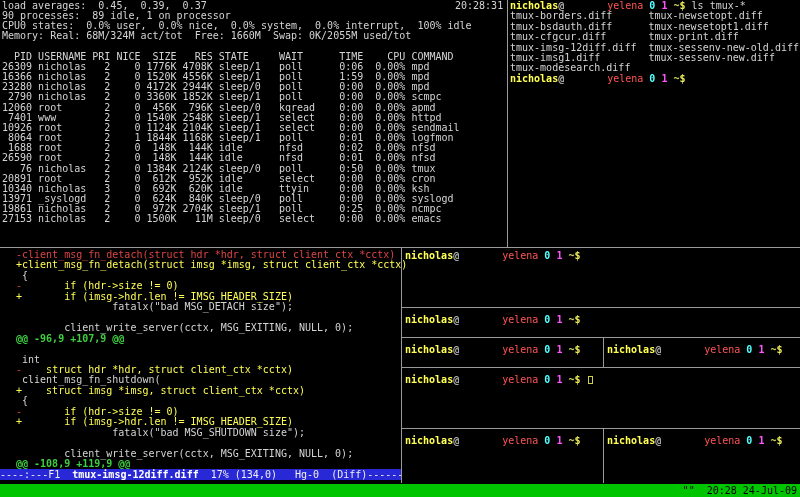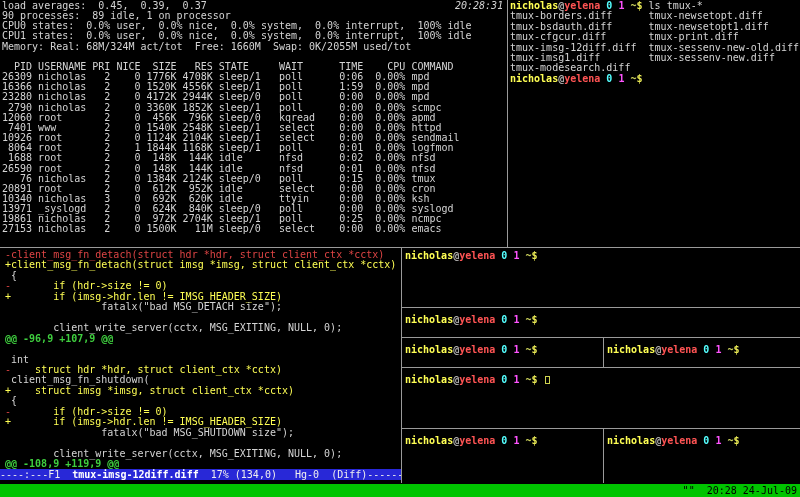--- a/index.html
+++ b/index.html
@@ -8,40 +8,40 @@
     --magenta:#ff54ff; --green:#3fcf3f; --olive:#c8cf5a; --gold:#e8e854;
     --gray:#b4b4b4; --mlblue:#2828d7; --stgreen:#00c400; --stdkgreen:#00cc00;
   }
   *{box-sizing:border-box;}
   html,body{margin:0;padding:0;background:#111;}
   .screen{position:relative;width:800px;height:497px;background:var(--bg);
     font-family:"DejaVu Sans Mono","Liberation Mono",monospace;
     font-size:10px;color:var(--fg);overflow:hidden;}
   .abs{position:absolute;}
   .row{white-space:pre;height:auto;}
-  pre,.txt{margin:0;white-space:pre;font-style:italic;}
+  pre,.txt{margin:0;white-space:pre;}
   .pane{overflow:hidden;}
   .c-y{color:var(--yellow);font-weight:bold;}
   .c-at{color:var(--gray);font-weight:bold;}
-  .c-r{color:var(--red);font-weight:bold;}
+  .c-r{color:var(--red);font-weight:normal;padding-left:43px;}
   .c-c{color:var(--cyan);font-weight:bold;}
   .c-m{color:var(--magenta);font-weight:bold;}
   .c-t{color:var(--olive);font-weight:bold;}
   .c-d{color:var(--gold);font-weight:bold;}
   .c-fg{color:var(--fg);}
   .e-rem{color:var(--dimred);}
   .e-add{color:var(--yellow);font-weight:normal;}
   .e-ctx{color:var(--fg);}
   .e-hunk{color:var(--green);font-weight:bold;}
   .vline{width:1px;background:var(--border);}
   .hline{height:1px;background:var(--border);}
   #pane-top{left:2px;top:1px;width:503px;height:245px;line-height:10.15px;}
   #top-clock{left:455px;top:1px;line-height:10.15px;}
   #pane-ls{left:510px;top:1px;width:289px;height:245px;line-height:10.4px;}
-  #pane-emacs{left:5px;top:250px;width:400px;height:220px;line-height:10.45px;}
+  #pane-emacs{left:16px;top:250px;width:400px;height:220px;line-height:10.45px;}
   #emacs-modeline{left:0;top:469px;width:401px;height:11px;background:var(--mlblue);
     color:#efefef;line-height:11px;white-space:pre;overflow:hidden;}
   #emacs-modeline .mfile{font-weight:bold;color:#ffffff;}
   .shellpane{line-height:10.4px;white-space:pre;}
   #pane-a{left:405px;top:251px;width:393px;}
   #pane-b{left:405px;top:315px;width:393px;}
   #pane-c{left:405px;top:345px;width:196px;}
   #pane-d{left:607px;top:345px;width:191px;}
   #pane-e{left:405px;top:375px;width:393px;}
   #pane-f{left:405px;top:436px;width:196px;}
@@ -54,35 +54,34 @@
 </style>
 </head>
 <body>
 
 <div class="screen">
 
   <div class="abs pane" id="pane-top">
       <div class="row">load averages:  0.45,  0.39,  0.37</div>
       <div class="row">90 processes:  89 idle, 1 on processor</div>
       <div class="row">CPU0 states:  0.0% user,  0.0% nice,  0.0% system,  0.0% interrupt,  100% idle</div>
-      <div class="row">CPU1 states:  0.0% user,  0.0% nice,  0.0% system,  0.0% interrupt,  100% idle</div>
       <div class="row">Memory: Real: 68M/324M act/tot  Free: 1660M  Swap: 0K/2055M used/tot</div>
       <div class="row">&nbsp;</div>
       <div class="row">  PID USERNAME PRI NICE  SIZE   RES STATE     WAIT      TIME    CPU COMMAND</div>
       <div class="row">26309 nicholas   2    0 1776K 4708K sleep/1   poll      0:06  0.00% mpd</div>
       <div class="row">16366 nicholas   2    0 1520K 4556K sleep/1   poll      1:59  0.00% mpd</div>
       <div class="row">23280 nicholas   2    0 4172K 2944K sleep/0   poll      0:00  0.00% mpd</div>
       <div class="row"> 2790 nicholas   2    0 3360K 1852K sleep/1   poll      0:00  0.00% scmpc</div>
       <div class="row">12060 root       2    0  456K  796K sleep/0   kqread    0:00  0.00% apmd</div>
       <div class="row"> 7401 www        2    0 1540K 2548K sleep/1   select    0:00  0.00% httpd</div>
       <div class="row">10926 root       2    0 1124K 2104K sleep/1   select    0:00  0.00% sendmail</div>
       <div class="row"> 8064 root       2    1 1844K 1168K sleep/1   poll      0:01  0.00% logfmon</div>
       <div class="row"> 1688 root       2    0  148K  144K idle      nfsd      0:02  0.00% nfsd</div>
       <div class="row">26590 root       2    0  148K  144K idle      nfsd      0:01  0.00% nfsd</div>
-      <div class="row">   76 nicholas   2    0 1384K 2124K sleep/0   poll      0:15  0.00% tmux</div>
+      <div class="row">   76 nicholas   2    0 1384K 2124K sleep/0   poll      0:50  0.00% tmux</div>
       <div class="row">20891 root       2    0  612K  952K idle      select    0:00  0.00% cron</div>
       <div class="row">10340 nicholas   3    0  692K  620K idle      ttyin     0:00  0.00% ksh</div>
       <div class="row">13971 _syslogd   2    0  624K  840K sleep/0   poll      0:00  0.00% syslogd</div>
       <div class="row">19861 nicholas   2    0  972K 2704K sleep/1   poll      0:25  0.00% ncmpc</div>
       <div class="row">27153 nicholas   2    0 1500K   11M sleep/0   select    0:00  0.00% emacs</div>
     </div>
   <div class="abs txt" id="top-clock">20:28:31</div>
 
   <div class="abs pane" id="pane-ls">
       <div class="row"><span class="c-y">nicholas</span><span class="c-at">@</span><span class="c-r">yelena</span><span> </span><span class="c-c">0</span><span> </span><span class="c-m">1</span><span> </span><span class="c-t">~</span><span class="c-d">$</span><span> </span><span class="c-fg">ls tmux-*</span></div>

